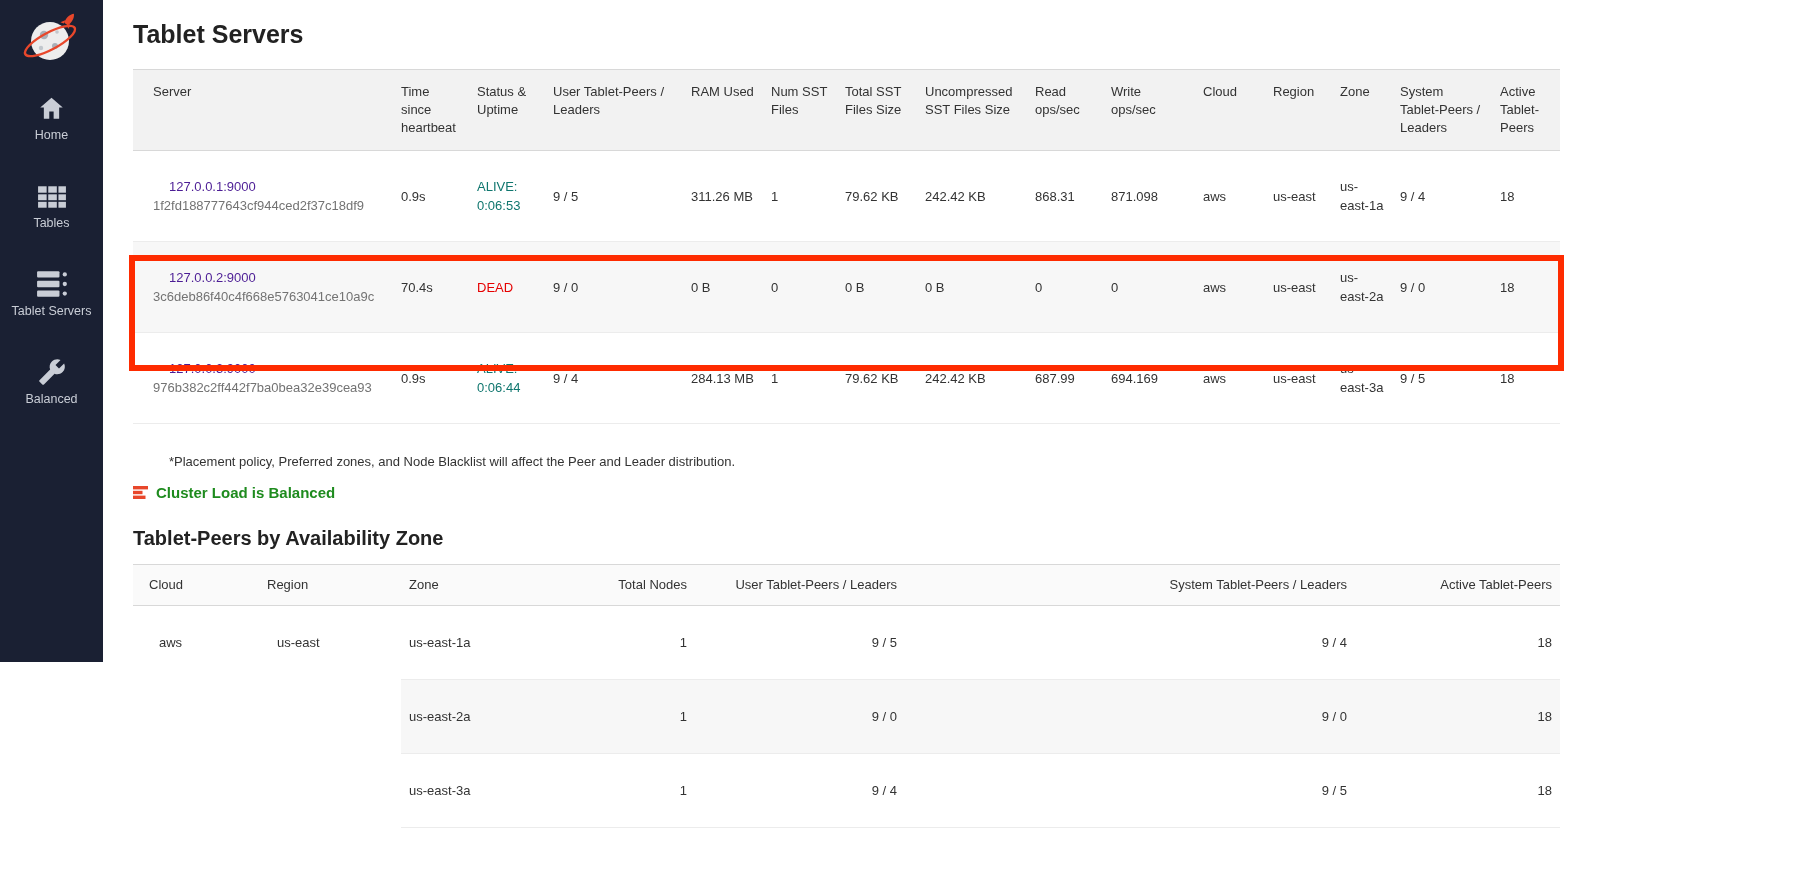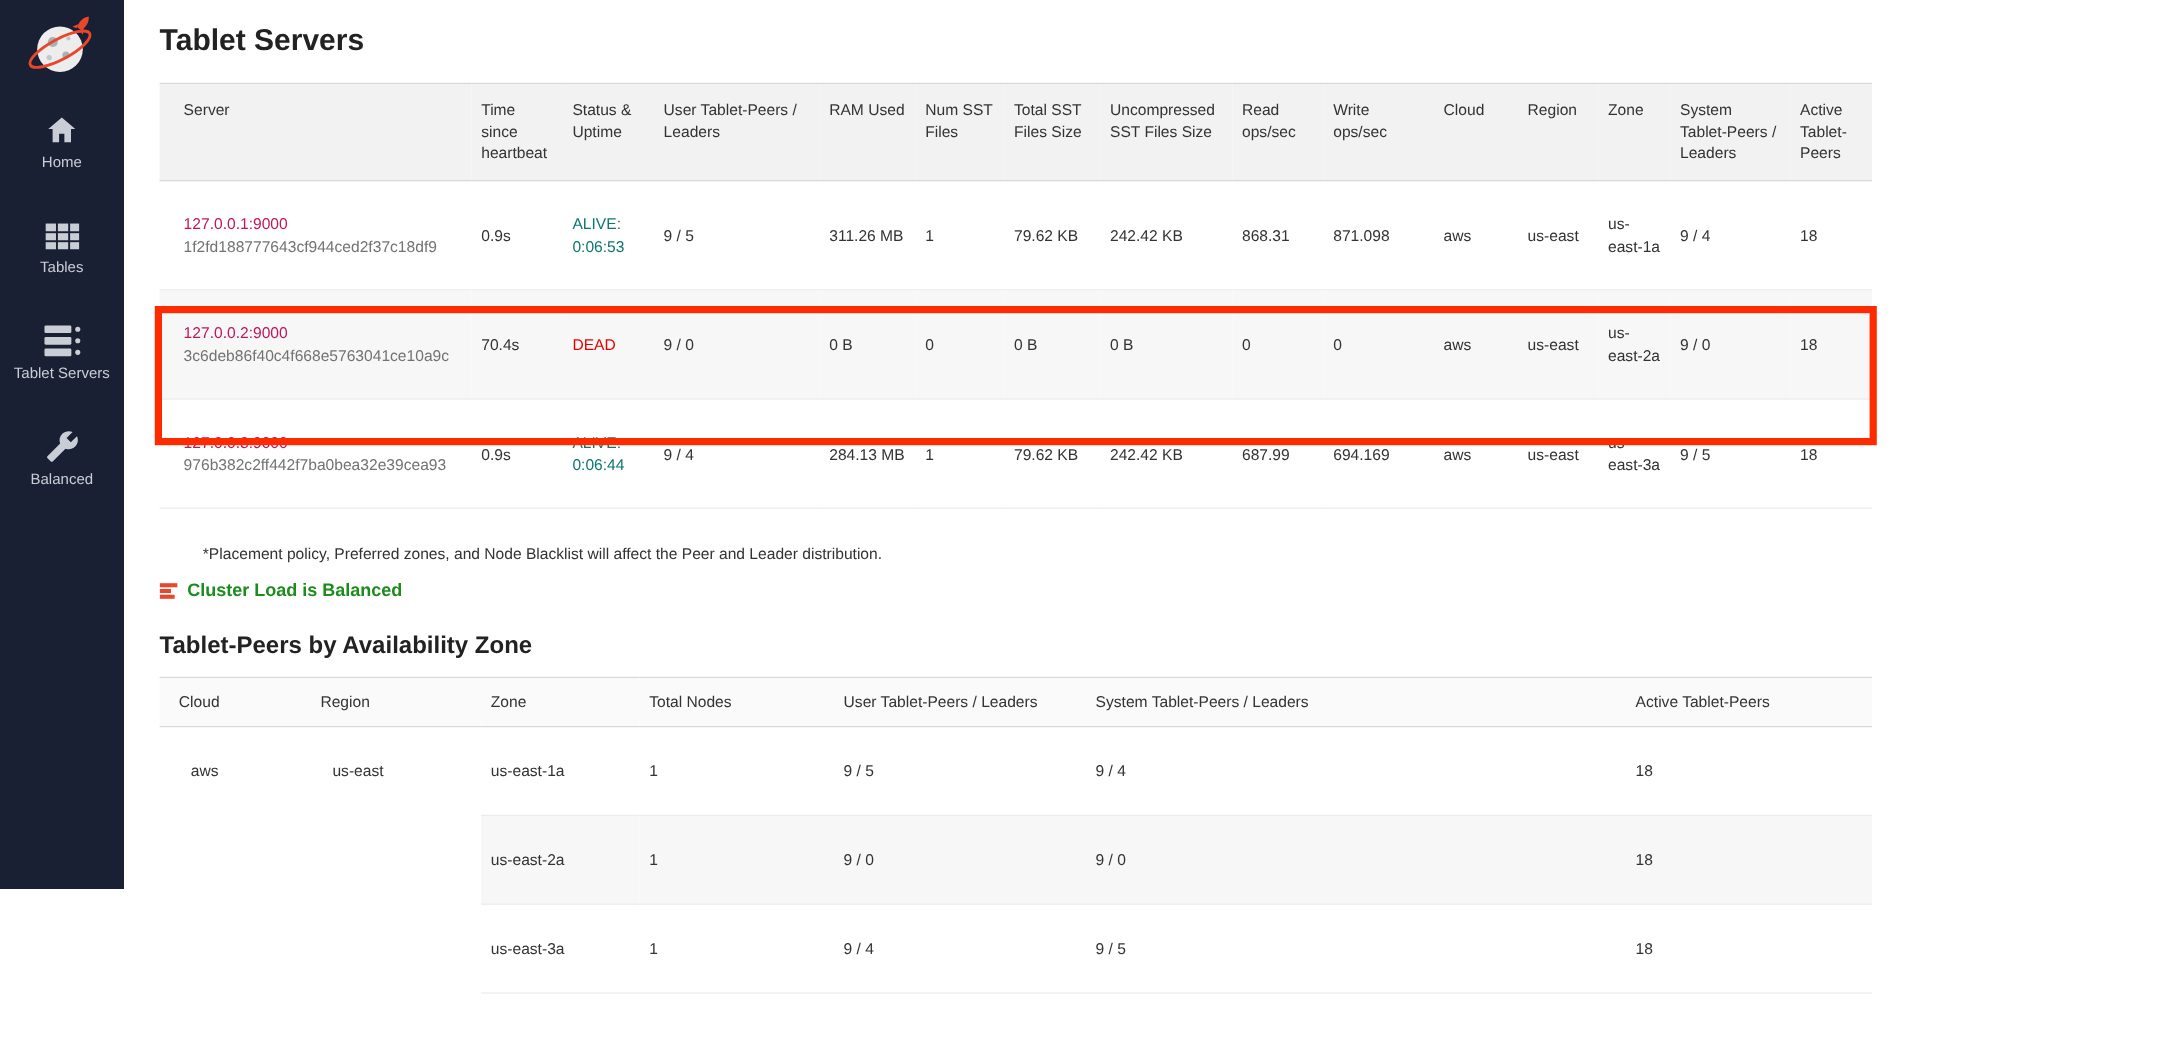--- a/index.html
+++ b/index.html
@@ -4,21 +4,21 @@
 <style>
   * { margin: 0; padding: 0; box-sizing: border-box; }
   html, body {
     width: 1805px; height: 869px; overflow: hidden;
     background: #ffffff;
     font-family: "Liberation Sans", "DejaVu Sans", sans-serif;
     color: #333;
   }
   
   .sidebar {
-    position: fixed; left: 0; top: 0; width: 103px; height: 740px;
+    position: fixed; left: 0; top: 0; width: 103px; height: 662px;
     background: #1a2033; display: flex; flex-direction: column; align-items: center;
   }
   .logo-wrap { margin: 10px 0 26px 0; width: 62px; height: 56px; }
   .nav-item { display: flex; flex-direction: column; align-items: center; margin-bottom: 38px; cursor: pointer; width: 100%; }
   .nav-item .nicon { height: 30px; display: flex; align-items: flex-end; justify-content: center; }
   .nav-item .nlabel { color: #c9cdd6; font-size: 12.5px; margin-top: 6px; text-align: center; line-height: 14px; }
   
   .main { margin-left: 103px; padding: 20px 0 0 30px; width: 1487px; }
   .page-title { font-size: 25px; font-weight: 700; color: #222; margin-bottom: 20px; }
   
@@ -27,37 +27,37 @@
   thead th {
     background: #f2f2f2; text-align: left; font-weight: 400; color: #333;
     padding: 13px 8px; line-height: 18px; vertical-align: top;
     border-top: 1px solid #d8d8d8; border-bottom: 1px solid #d8d8d8;
   }
   tbody td {
     padding: 26px 8px; line-height: 19px; vertical-align: middle;
     border-bottom: 1px solid #ececec; word-wrap: break-word; overflow-wrap: break-word;
   }
   tr.striped td { background: #f7f7f7; }
-  a.srv-link { color: #be185d; text-decoration: none; }
+  a.srv-link { color: #4c1d95; text-decoration: none; margin-left: 16px; }
   .uuid { color: #737373; }
   .st-alive { color: #0f766e; }
   .st-dead { color: #e60000; }
   .highlight-rect {
     position: absolute; left: -4px; right: -4px; top: 186px; height: 116px;
     border: 6px solid #fe2b00; pointer-events: none;
   }
   
   .footnote { margin-top: 30px; font-size: 13px; color: #333; margin-left: 36px; }
   .cluster-status { margin-top: 15px; display: flex; align-items: center; font-size: 15px; font-weight: 700; color: #1e8b1e; }
   .cluster-status .cicon { margin-right: 8px; display: inline-flex; }
   
   .section-title { margin-top: 26px; font-size: 20px; font-weight: 700; color: #222; margin-bottom: 14px; }
   .az-table thead th { padding: 11px 8px; background: #fafafa; }
   .az-table tbody td { padding: 27px 8px; border-bottom: 1px solid #ececec; border-top: none; }
-  .az-table .c-center, .az-table th.c-center { text-align: left; }
+  .az-table .c-center, .az-table th.c-center { text-align: right; }
   .az-table tr.striped td { background: #f7f7f7; }
   .az-table td.span-cell { background: #fff; border-bottom: none; vertical-align: top; padding-top: 27px; }
 </style>
 </head>
 <body>
 
 <div class="sidebar">
   <div class="logo-wrap">
     <svg viewBox="0 0 62 56" width="62" height="56">
       <ellipse cx="29" cy="31" rx="19" ry="19" fill="#ededed"></ellipse>

